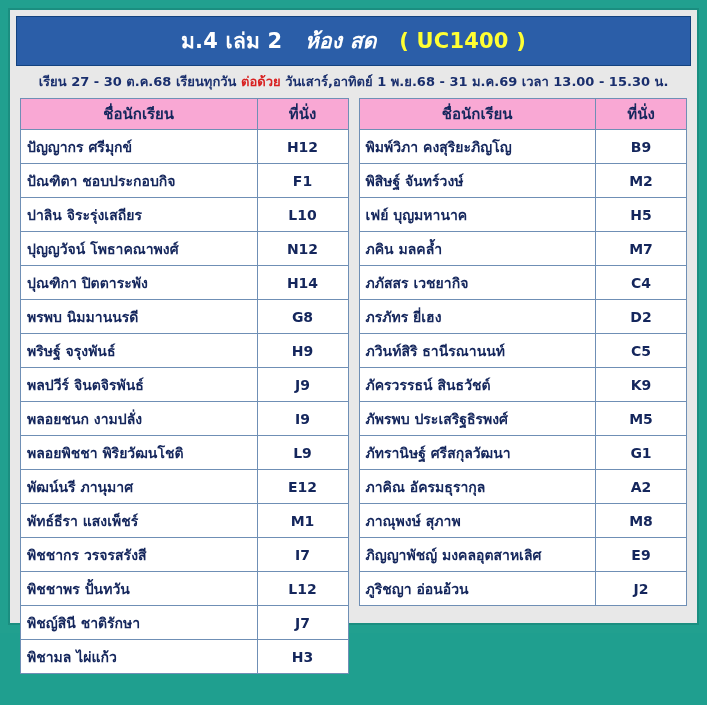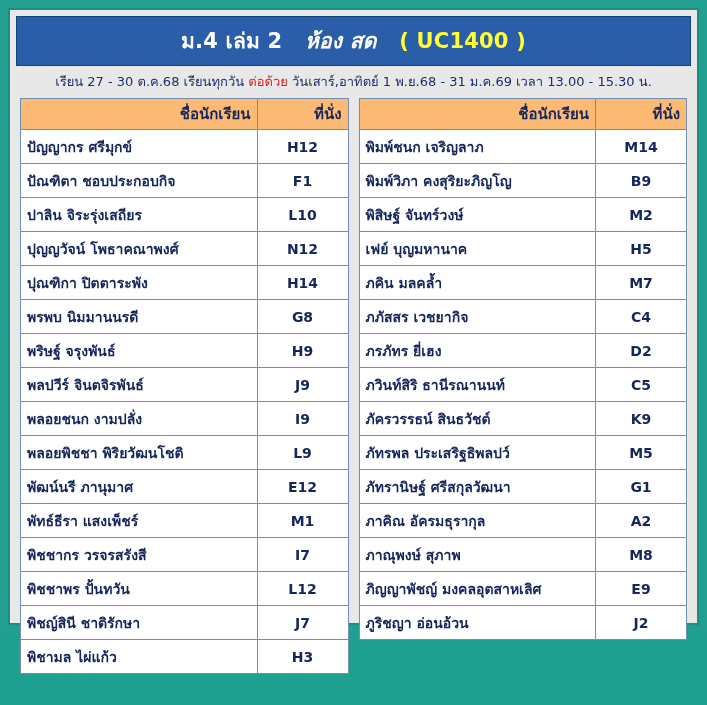--- a/index.html
+++ b/index.html
@@ -43,21 +43,21 @@
     letter-spacing: 0.2px;
     font-family: "DejaVu Sans", sans-serif;
   }
   .title-bar .t1 { color: #ffffff; }
   .title-bar .t2 { color: #ffffff; font-style: italic; }
   .title-bar .t3 { color: #ffff33; }
   .subtitle-bar {
     background: #e8e8e8;
     text-align: center;
     font-size: 13px;
-    font-weight: normal;
+    font-weight: bold;
     color: #1a2f6d;
     padding: 5px 2px 6px 2px;
     font-family: "DejaVu Sans", sans-serif;
     white-space: nowrap;
   }
   .subtitle-bar .hl { color: #d81f1f; }
   
   .tables {
     display: flex;
     gap: 10px;
@@ -72,24 +72,24 @@
     font-family: "DejaVu Sans", sans-serif;
   }
   th, td {
     border: 1px solid #6f8fb5;
     font-size: 14px;
     height: 33px;
     padding: 0 6px;
     background: #ffffff;
   }
   thead th {
-    background: #fdba74;
+    background: #f9a8d4;
     color: #14265c;
     font-weight: bold;
-    text-align: right;
+    text-align: center;
     font-size: 15px;
     height: 30px;
   }
   td.name {
     text-align: left;
     color: #14265c;
     font-weight: bold;
     white-space: nowrap;
     overflow: hidden;
     margin-top: 44px;
@@ -205,24 +205,20 @@
       <div class="tbl-wrap">
         <table>
           <thead>
             <tr>
               <th>ชื่อนักเรียน</th>
               <th class="col-seat">ที่นั่ง</th>
             </tr>
           </thead>
           <tbody>
             <tr>
-                <td class="name">พิมพ์ชนก เจริญลาภ</td>
-                <td class="seat">M14</td>
-              </tr>
-            <tr>
                 <td class="name">พิมพ์วิภา คงสุริยะภิญโญ</td>
                 <td class="seat">B9</td>
               </tr>
             <tr>
                 <td class="name">พิสิษฐ์ จันทร์วงษ์</td>
                 <td class="seat">M2</td>
               </tr>
             <tr>
                 <td class="name">เฟย์ บุญมหานาค</td>
                 <td class="seat">H5</td>
@@ -241,21 +237,21 @@
               </tr>
             <tr>
                 <td class="name">ภวินท์สิริ ธานีรณานนท์</td>
                 <td class="seat">C5</td>
               </tr>
             <tr>
                 <td class="name">ภัครวรรธน์ สินธวัชต์</td>
                 <td class="seat">K9</td>
               </tr>
             <tr>
-                <td class="name">ภัทรพล ประเสริฐธิพลปว์</td>
+                <td class="name">ภัพรพบ ประเสริฐธิรพงศ์</td>
                 <td class="seat">M5</td>
               </tr>
             <tr>
                 <td class="name">ภัทรานิษฐ์ ศรีสกุลวัฒนา</td>
                 <td class="seat">G1</td>
               </tr>
             <tr>
                 <td class="name">ภาคิณ อัครมธุรากุล</td>
                 <td class="seat">A2</td>
               </tr>

